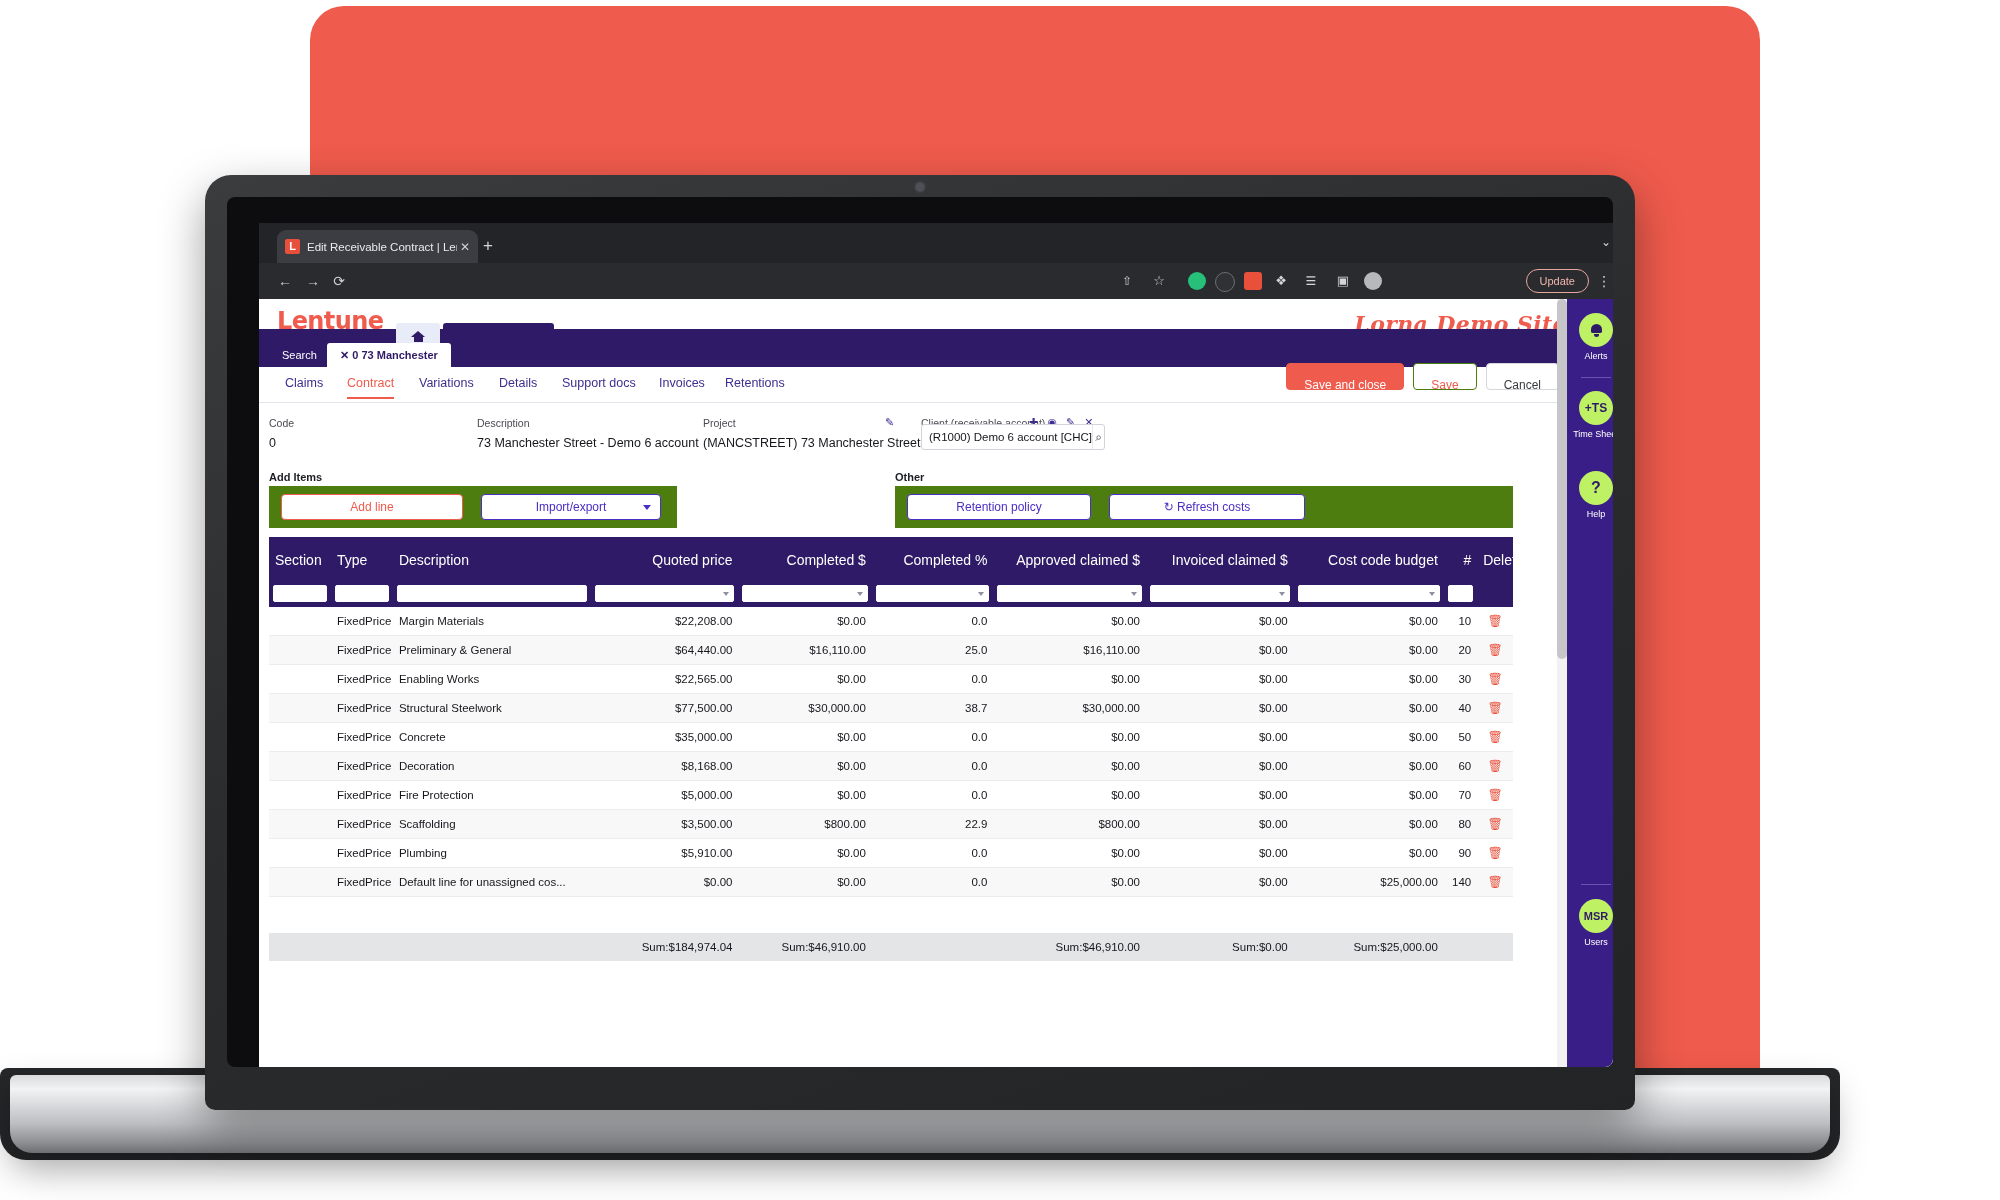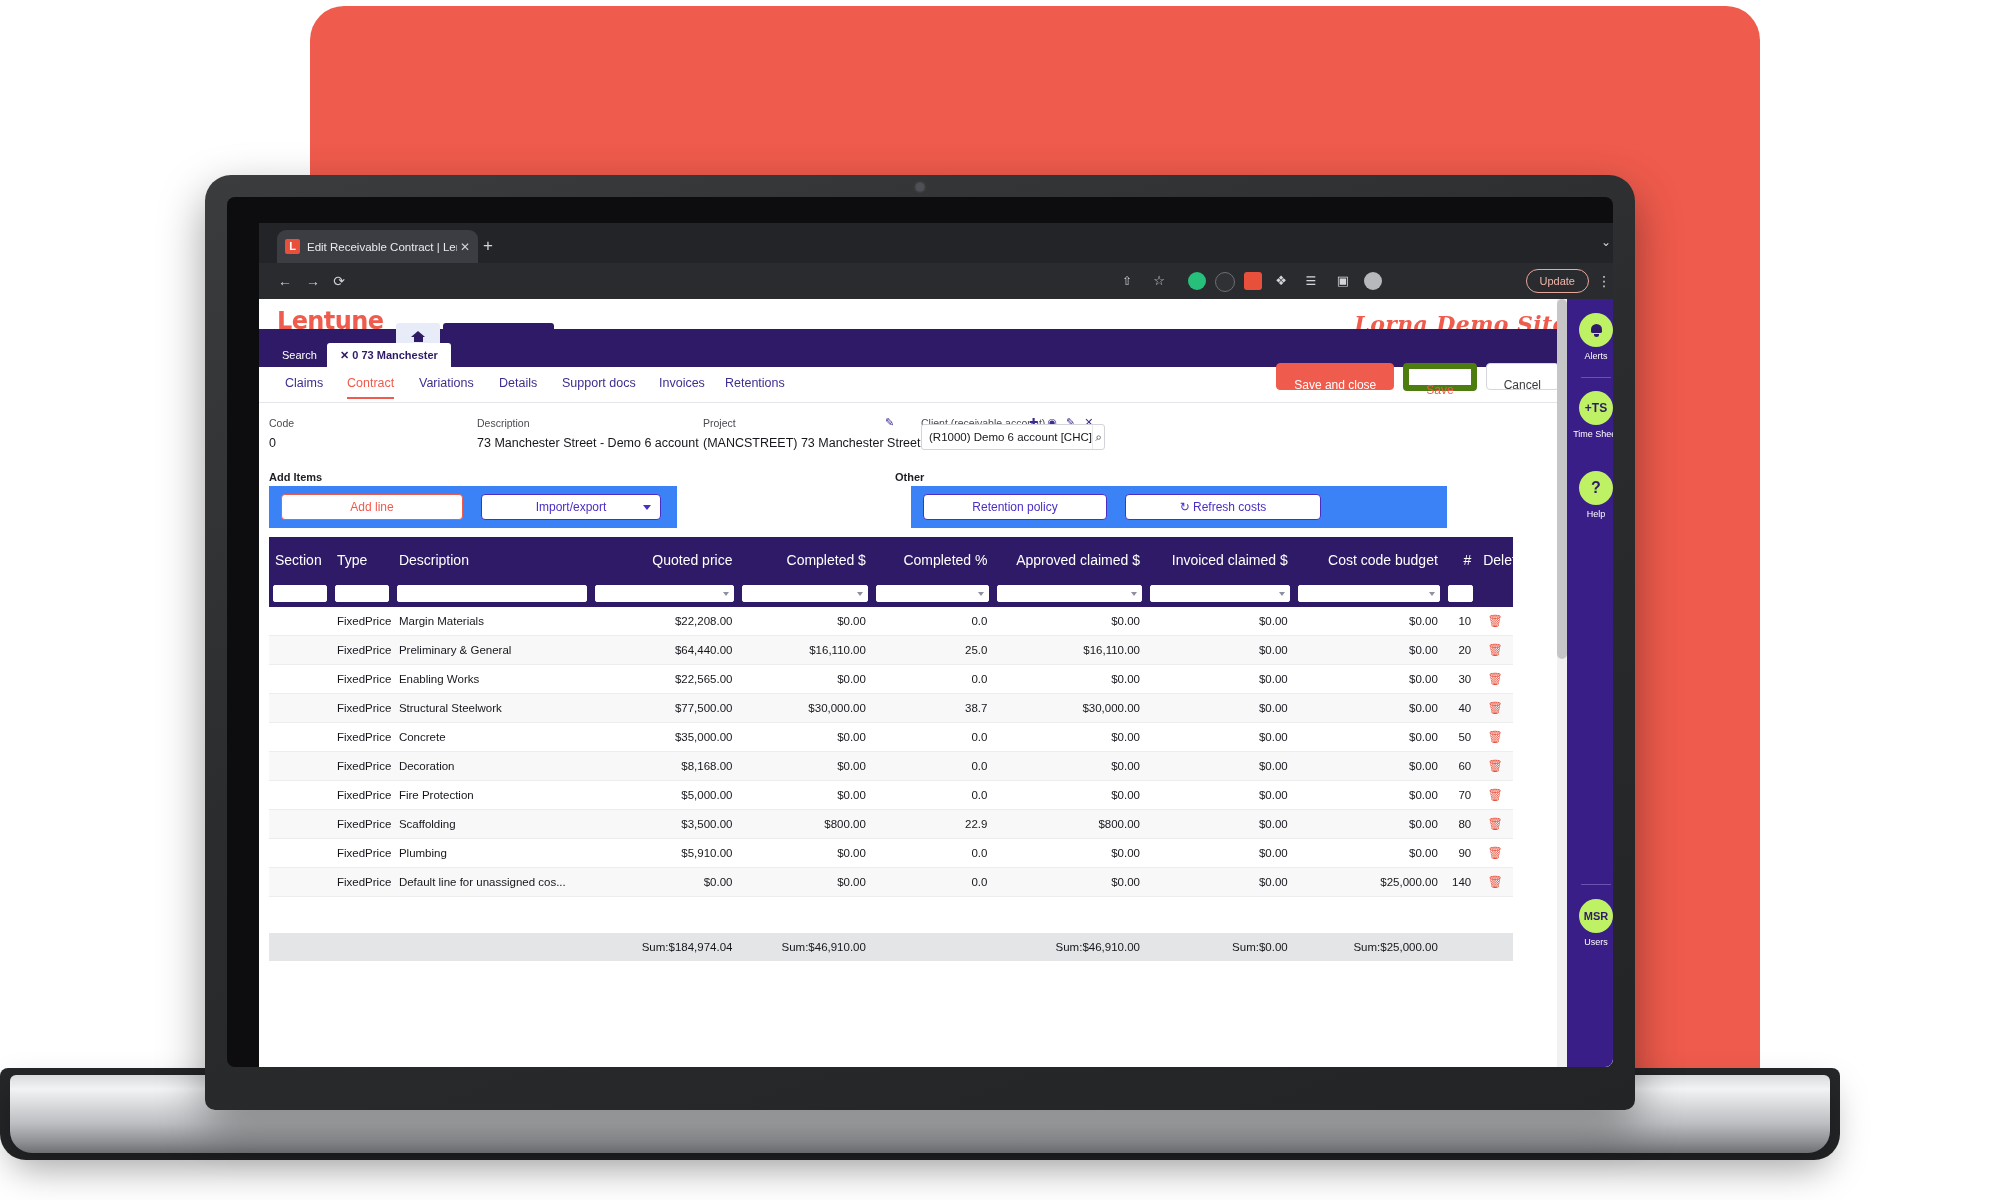--- a/index.html
+++ b/index.html
@@ -153,21 +153,21 @@
   }
   .subnav a.n{color:#3c2f8f;}
   .subnav a.act{color:#ef5b4c;border-bottom:2px solid #ef5b4c;padding-bottom:7px;}
 
   .actions{position:absolute;right:66px;top:64px;display:flex;gap:9px;}
   .btn{
     height:27px;padding:8px 17px;border-radius:4px;font-size:12px;line-height:27px;
     text-align:center;white-space:nowrap;cursor:pointer;box-sizing:border-box;
   }
   .btn-primary{background:#ef5b4c;color:#fff;border:1px solid #ef5b4c;}
-  .btn-outline-coral{background:#fff;color:#ef5b4c;border:6px solid #4d7c0f;}
+  .btn-outline-coral{background:#fff;color:#ef5b4c;border:1px solid #4d7c0f;}
   .btn-outline-gray{background:#fff;color:#3a3b40;border:1px solid #d6d7dc;}
 
   
   .form{position:relative;height:58px;margin-top:10px;}
   .fl{position:absolute;font-size:10.5px;color:#4a4b52;}
   .fv{position:absolute;font-size:12.5px;color:#16171c;}
   .edit-ico{position:absolute;color:#3c2f8f;font-size:11px;}
   .cli-icons{position:absolute;color:#3c2f8f;font-size:11px;letter-spacing:3px;}
   .cli-field{
     position:absolute;left:662px;top:11px;width:182px;height:24px;border:1px solid #d3d4da;
@@ -175,21 +175,21 @@
   }
   .cli-field .v{font-size:11.5px;color:#16171c;padding-left:7px;flex:1;white-space:nowrap;}
   .cli-field .mag{
     width:26px;border-left:1px solid #e6e7eb;height:100%;display:flex;align-items:center;
     justify-content:center;color:#4a4b52;font-size:12px;
   }
 
   
   .panels{position:relative;height:64px;}
   .ptitle{position:absolute;font-size:11px;font-weight:bold;color:#1d1e24;top:0;}
-  .pbox{position:absolute;top:15px;height:42px;background:#3b82f6;display:flex;align-items:center;gap:18px;padding:0 12px;box-sizing:border-box;}
+  .pbox{position:absolute;top:15px;height:42px;background:#4d7c0f;display:flex;align-items:center;gap:18px;padding:0 12px;box-sizing:border-box;}
   .pbtn{
     height:26px;border-radius:4px;background:#fff;font-size:12px;line-height:24px;text-align:center;
     box-sizing:border-box;position:relative;white-space:nowrap;
   }
   .pbtn.coral{border:1px solid #ef5b4c;color:#ef5b4c;}
   .pbtn.purple{border:1px solid #4b2ec4;color:#4b2ec4;}
   .caret{position:absolute;right:9px;top:10px;border-left:4px solid transparent;border-right:4px solid transparent;border-top:5px solid #4b2ec4;}
 
   
   .tablewrap{position:relative;margin-top:2px;}
@@ -361,21 +361,21 @@
               <div class="ptitle" style="left:10px">Add Items</div>
               <div class="pbox" style="left:10px;width:408px">
                 <div class="pbtn coral" style="width:182px">Add line</div>
                 <div class="pbtn purple" style="width:180px">
                   <span>Import/export</span>
                   <span class="caret"></span>
                 </div>
               </div>
 
               <div class="ptitle" style="left:636px">Other</div>
-              <div class="pbox" style="left:652px;width:536px">
+              <div class="pbox" style="left:636px;width:618px">
                 <div class="pbtn purple" style="width:184px">Retention policy</div>
                 <div class="pbtn purple" style="width:196px">↻ Refresh costs</div>
               </div>
             </div>
 
             <div class="tablewrap">
               <table>
                 <colgroup>
                   <col style="width:52px">
                     <col style="width:52px">

